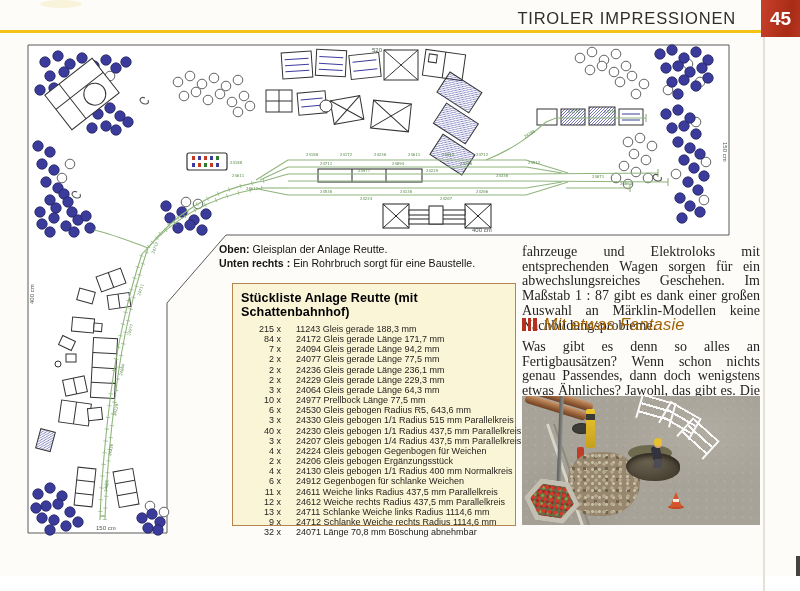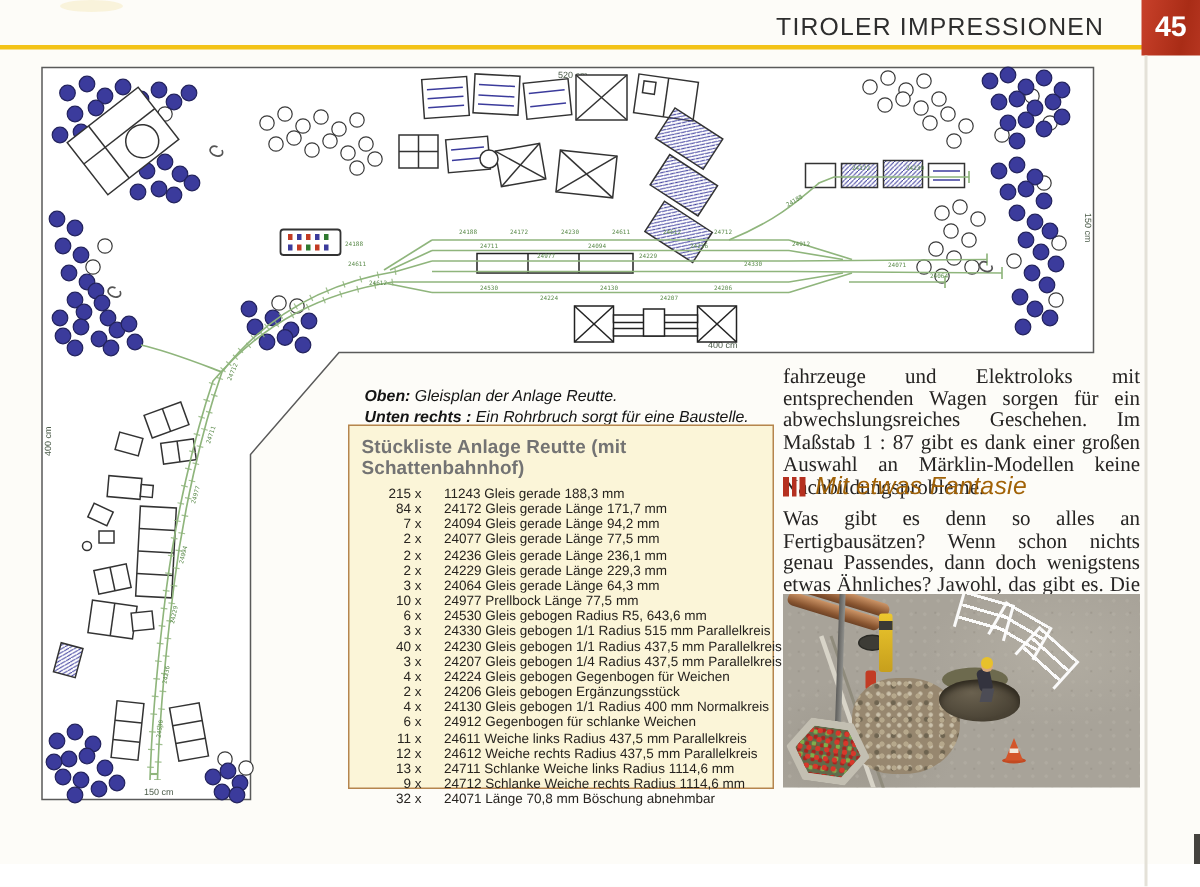--- a/index.html
+++ b/index.html
@@ -18,29 +18,29 @@
   .corner-mark{position:absolute;right:0;bottom:0;width:4px;height:20px;background:#45433f;}
   .smudge{position:absolute;left:40px;top:0;width:42px;height:8px;border-radius:50%;
           background:#f6edc8;opacity:.6;}
 
   
   .plan{position:absolute;left:20px;top:42px;}
   .tl{font-size:4px;fill:#5a8a4a;font-family:"DejaVu Sans Mono",monospace;}
   .dim{font-size:6px;fill:#4c5c4a;font-family:"Liberation Sans",sans-serif;}
 
   
-  .caption{position:absolute;left:243px;top:242px;width:276px;font-style:italic;
-           font-size:10.6px;line-height:14px;color:#141414;margin-top:15px;}
+  .caption{position:absolute;left:219px;top:242px;width:276px;
+           font-size:10.6px;line-height:14px;color:#141414;}
   .caption b{font-weight:bold;}
 
   
   .partsbox{position:absolute;left:232px;top:283px;width:284px;height:243px;
             background:#fbf5d8;border:1px solid #b5854e;box-sizing:border-box;
             padding:7px 9px 4px 8px;}
-  .parts-title{color:#737373;font-weight:bold;font-size:12.6px;letter-spacing:.1px;margin:0 0 5px 0;}
+  .parts-title{color:#000000;font-weight:bold;font-size:12.6px;letter-spacing:.1px;margin:0 0 5px 0;}
   .parts-rows{display:grid;grid-template-columns:40px auto;column-gap:15px;
               font-size:9px;line-height:10.15px;color:#26231f;font-weight:400;}
   .parts-rows .q{text-align:right;white-space:nowrap;}
   .parts-rows .d{white-space:nowrap;}
 
   
   .col-right{position:absolute;left:522px;width:238px;}
   .para{font-family:"Liberation Serif", serif;font-size:14px;line-height:14.7px;
         text-align:justify;color:#262423;}
   .p1{top:245px;}

